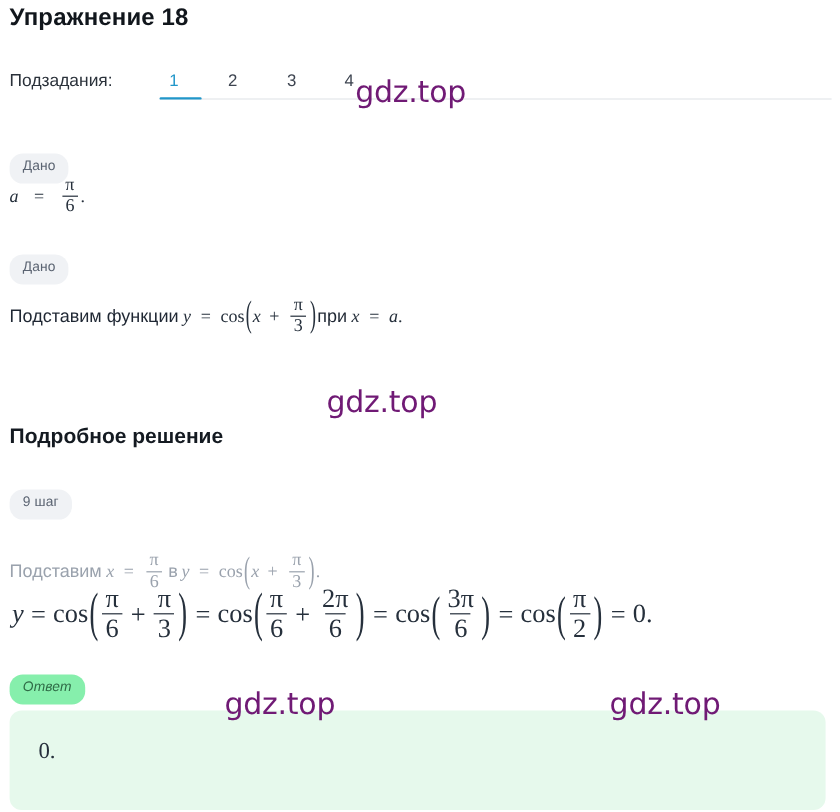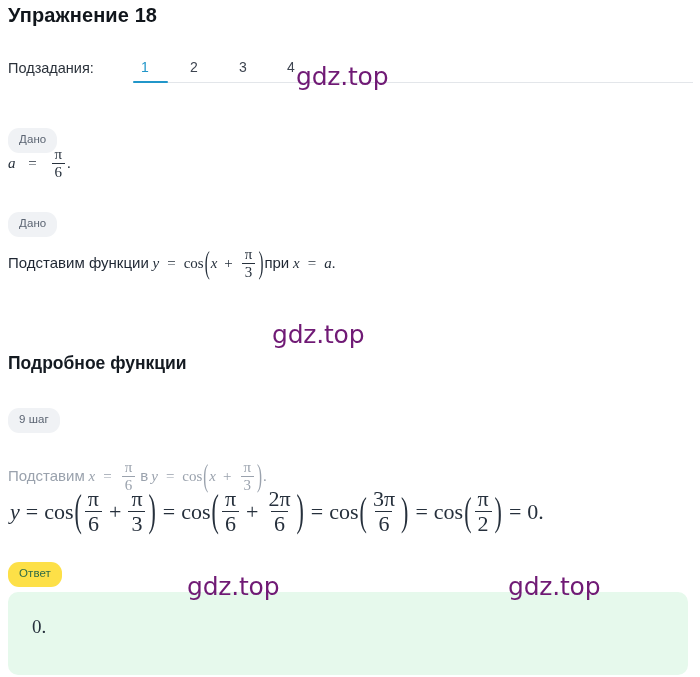--- a/index.html
+++ b/index.html
@@ -120,22 +120,23 @@
     display: inline-block;
     font-size: 11.5px;
     line-height: 1;
     padding: 6px 11px 7px 11px;
     border-radius: 11px;
     background: #f0f2f5;
     color: #5b6472;
     letter-spacing: 0.1px;
   }
   .badge.answer {
-    background: #fde047;
+    background: #86efac;
     color: #2f6b46;
+    font-style: italic;
   }
 
   
   .sentence {
     position: absolute;
     font-size: 15px;
     color: #1f2733;
     white-space: nowrap;
   }
   .sentence.muted { color: #9aa2ad; }
@@ -213,21 +214,21 @@
 
 <div class="badge" style="left:8px; top:212px;">Дано</div>
 
 <div class="sentence" style="left:8px; top:248px;">
   <span>Подставим функции</span><span class="math">&nbsp;<span class="mi">y</span><span class="mo" style="padding:0 8px;">=</span><span class="mfun">cos</span><span class="paren">(</span><span class="mi">x</span><span class="mo" style="padding:0 7px;">+</span><span class="frac">
         <span class="num">π</span>
         <span class="den">3</span>
       </span><span class="paren">)</span></span><span style="padding-left:0;">при</span><span class="math">&nbsp;<span class="mi">x</span><span class="mo" style="padding:0 8px;">=</span><span class="mi">a</span><span class="mo">.</span></span>
 </div>
 
-<div id="solution-heading">Подробное функции</div>
+<div id="solution-heading">Подробное решение</div>
 
 <div class="badge" style="left:8px; top:408px;">9 шаг</div>
 
 <div class="sentence muted" style="left:8px; top:443px;margin-top:18px;">
   <span>Подставим</span><span class="math">&nbsp;<span class="mi">x</span><span class="mo" style="padding:0 8px;">=</span><span class="frac">
         <span class="num">π</span>
         <span class="den">6</span>
       </span></span><span style="padding:0 3px;">в</span><span class="math"><span class="mi">y</span><span class="mo" style="padding:0 8px;">=</span><span class="mfun">cos</span><span class="paren">(</span><span class="mi">x</span><span class="mo" style="padding:0 7px;">+</span><span class="frac">
         <span class="num">π</span>
         <span class="den">3</span>

